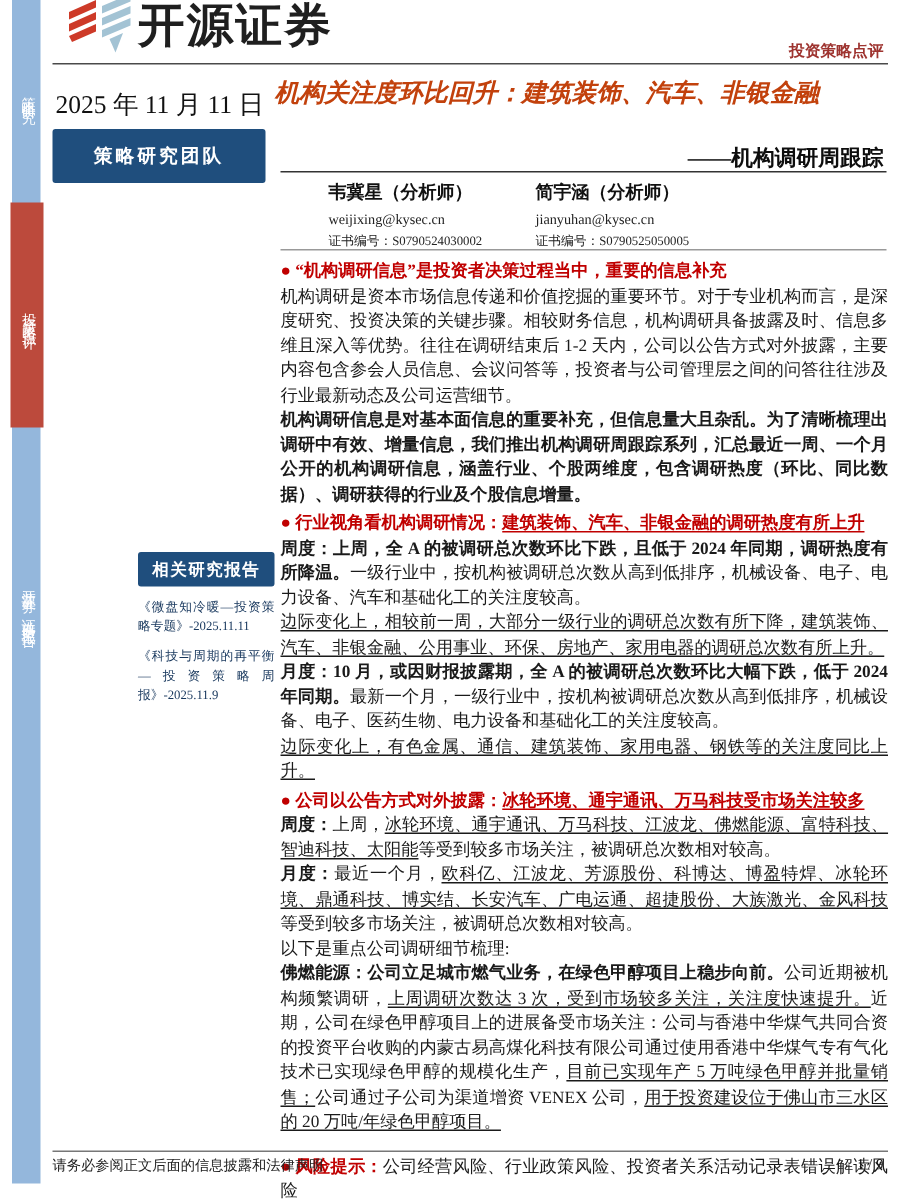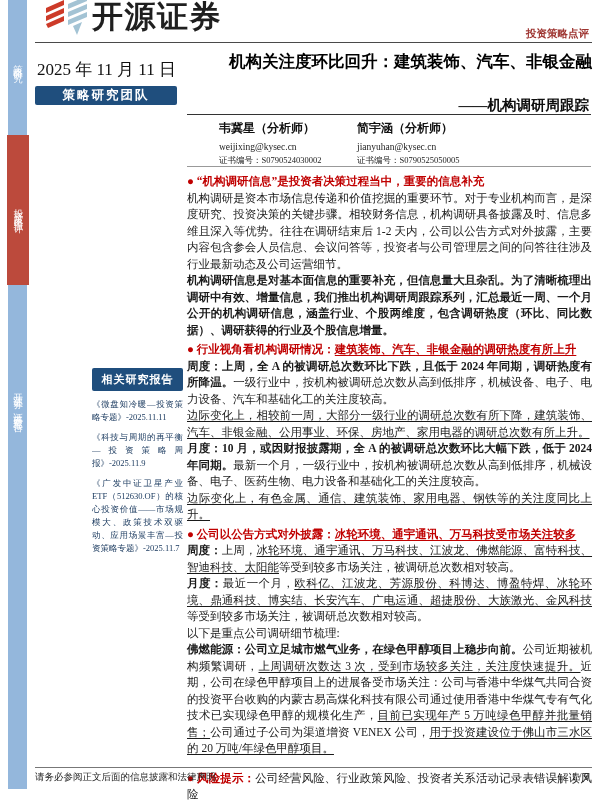--- a/index.html
+++ b/index.html
@@ -18,23 +18,23 @@
   .watermark .v-txt{letter-spacing:2px;font-size:9.5px;}
 
   
   .logo{position:absolute;left:44px;top:-5px;width:46px;height:42px;}
   .brand{position:absolute;left:92px;top:-4px;font-family:"Liberation Sans","DejaVu Sans",sans-serif;
          font-size:31px;font-weight:900;color:#1f1f1f;letter-spacing:1.5px;}
   .category{position:absolute;right:11px;top:27px;font-size:10.5px;font-weight:bold;color:#9e3430;}
   .rule{position:absolute;border-top:1px solid #555;}
   .rule-header{left:35px;right:8px;top:42px;border-top:1.6px solid #4a4a4a;}
   .date{position:absolute;left:37px;top:58px;font-size:17px;color:#111;}
-  .title{position:absolute;left:183px;top:51px;width:409px;text-align:right;
-         font-size:16.5px;font-weight:bold;color:#000000;}
-  .badge{position:absolute;left:35px;top:86px;width:142px;height:19px;background:#1f4e7d;border-radius:2px;
+  .title{position:absolute;left:183px;top:51px;width:409px;
+         font-size:16.5px;font-weight:bold;color:#c2410c;font-style:italic;}
+  .badge{position:absolute;left:35px;top:86px;width:142px;height:36px;background:#1f4e7d;border-radius:2px;
          display:flex;align-items:center;justify-content:center;color:#fff;font-size:12.5px;font-weight:bold;letter-spacing:2px;text-align:center;}
   .subtitle{position:absolute;right:11px;top:96px;font-size:14.5px;font-weight:bold;color:#0d0d0d;}
   .rule-top2{left:187px;right:9px;top:114px;border-top:1.4px solid #333;}
 
   
   .analysts{position:absolute;left:187px;top:120px;display:flex;margin-left:32px;}
   .analyst{width:138px;}
   .a-name{font-size:12px;font-weight:bold;color:#111;}
   .a-email{font-size:9.5px;margin-top:5px;color:#222;}
   .a-cert{font-size:8.5px;margin-top:3px;color:#222;}
@@ -133,21 +133,20 @@
       <p class="para"><span>以下是重点公司调研细节梳理:</span></p>
       <p class="para"><span class="b">佛燃能源：公司立足城市燃气业务，在绿色甲醇项目上稳步向前。</span><span>公司近期被机构频繁调研，</span><span class="u">上周调研次数达 3 次，受到市场较多关注，关注度快速提升。</span><span>近期，公司在绿色甲醇项目上的进展备受市场关注：公司与香港中华煤气共同合资的投资平台收购的内蒙古易高煤化科技有限公司通过使用香港中华煤气专有气化技术已实现绿色甲醇的规模化生产，</span><span class="u">目前已实现年产 5 万吨绿色甲醇并批量销售；</span><span>公司通过子公司为渠道增资 VENEX 公司，</span><span class="u">用于投资建设位于佛山市三水区的 20 万吨/年绿色甲醇项目。</span></p>
       <p class="risk"><span class="r">● 风险提示：</span><span>公司经营风险、行业政策风险、投资者关系活动记录表错误解读风险</span></p>
     </div>
 
   <div class="related">
     <div class="rel-head">相关研究报告</div>
     <div>
         <div class="rel-item">《微盘知冷暖—投资策略专题》-2025.11.11</div>
         <div class="rel-item">《科技与周期的再平衡—投资策略周报》-2025.11.9</div>
-        <div class="rel-item">《广发中证卫星产业 ETF（512630.OF）的核心投资价值——市场规模大、政策技术双驱动、应用场景丰富—投资策略专题》-2025.11.7</div>
       </div>
   </div>
 
   <div class="rule rule-footer"></div>
   <div class="disclaimer">请务必参阅正文后面的信息披露和法律声明</div>
   <div class="page-num">1 / 9</div>
 
 </div>
 
 </body></html>

